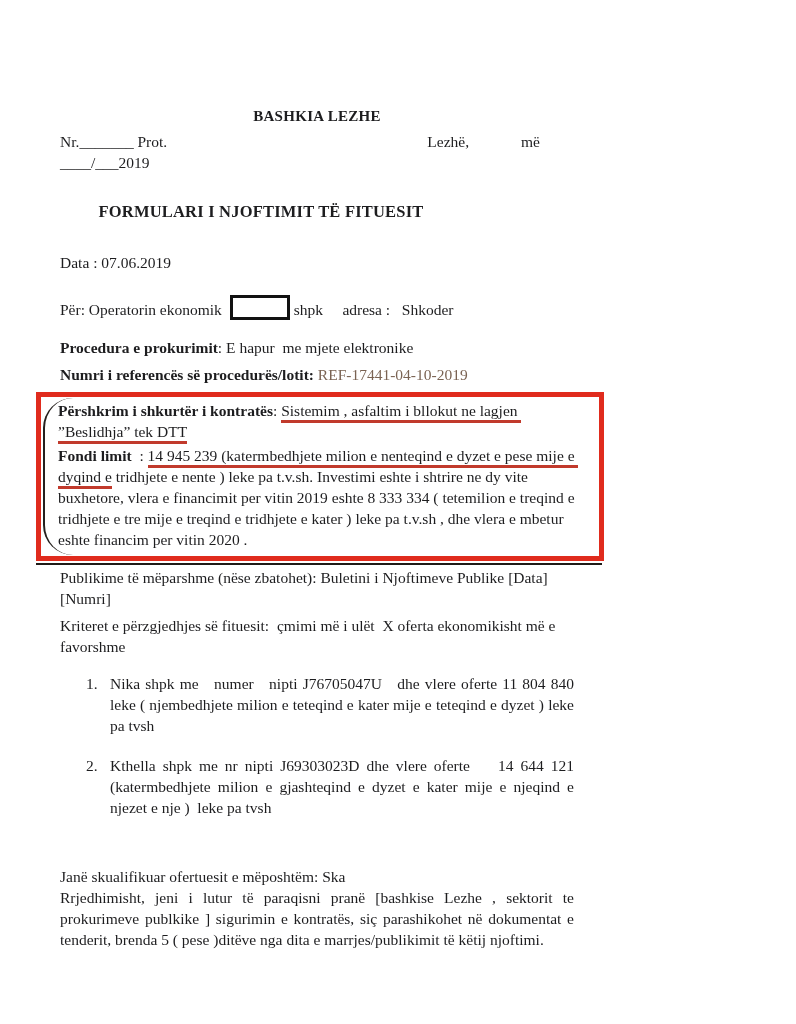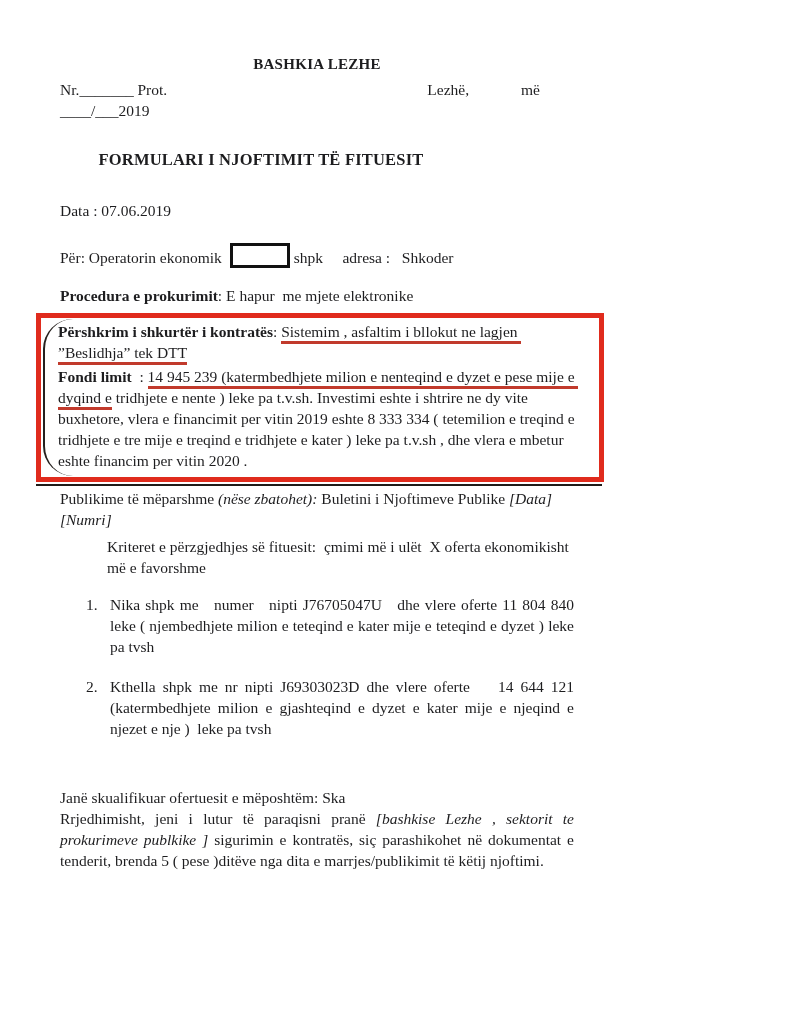--- a/index.html
+++ b/index.html
@@ -1,28 +1,28 @@
 <!DOCTYPE html>
 <html><head>
 <meta charset="utf-8">
 <style>
   html,body{margin:0;padding:0;background:#ffffff;}
   .page{
     position:relative;
     width:634px;height:1024px;
     box-sizing:border-box;
-    padding:54px 60px 0 60px;
+    padding:106px 60px 0 60px;
     background:#ffffff;
     font-family:"Liberation Serif","DejaVu Serif",serif;
     font-size:15.5px;line-height:21px;color:#1d1d1f;
     overflow:hidden;
   }
   .pre{white-space:pre-wrap;}
   .b{font-weight:bold;}
-  .i{font-style:italic;}
+  .i{}
   .center{text-align:center;}
   .org{font-weight:bold;font-size:15px;letter-spacing:.3px;}
   .proto-row{display:flex;justify-content:space-between;margin-top:4px;}
   .proto-right{display:flex;gap:52px;margin-right:34px;}
   .doc-title{
     font-weight:bold;font-size:16.5px;
     width:max-content;margin:28px auto 0 auto;
     transform:translateX(-56px);
     letter-spacing:.2px;
   }
@@ -51,21 +51,21 @@
     border-bottom:3px solid #c13a2c;
     padding-bottom:1px;
   }
   .fund-para{margin-top:3px;}
   .black-divider{
     height:2px;background:#1f1b18;
     margin:2px -28px 0 -24px;
   }
   .duration{margin-top:3px;text-align:justify;}
   .publications{margin-top:2px;}
-  .criteria{margin-top:6px;margin-left:47px;}
+  .criteria{margin-top:6px;}
   .participants-intro{margin-top:6px;}
   .bidder-list{margin:16px 0 0 0;padding:0 0 0 50px;list-style:none;counter-reset:bidder;}
   .bidder-list li{position:relative;text-align:justify;}
   .bidder-list li + li{margin-top:19px;}
   .bidder-num{position:absolute;left:-24px;top:0;}
   .disqualified{margin-top:48px;}
   .award{margin-top:42px;text-align:justify;}
   .instruction{margin-top:0;text-align:justify;}
   p{margin:0;}
 </style>
@@ -87,20 +87,21 @@
   <p class="pre">____/___2019</p>
 
   <p class="doc-title">FORMULARI I NJOFTIMIT TË FITUESIT</p>
 
   <p class="data-line pre">Data : 07.06.2019</p>
 
   <p class="recipient"><span class="pre">Për: Operatorin ekonomik </span><span class="redaction-box"></span><span class="pre">shpk</span><span class="pre">     adresa :   </span><span class="pre">Shkoder</span></p>
 
   <p class="procedure"><span class="b">Procedura e prokurimit</span><span class="pre">: E hapur  me mjete elektronike</span></p>
 
+  <p class="reference"><span class="b">Numri i referencës së procedurës/lotit:</span><span class="pre ref-value"> REF-17441-04-10-2019</span></p>
 
   <div class="contract-box">
     <div class="contract-box-inner">
       <p class="desc-para"><span class="b">Përshkrim i shkurtër i kontratës</span><span class="pre">: </span><span class="pre red-underline">Sistemim , asfaltim i bllokut ne lagjen ”Beslidhja” tek DTT</span></p>
       <p class="fund-para"><span class="b">Fondi limit</span><span class="pre">  : </span><span class="pre red-underline">14 945 239 (katermbedhjete milion e nenteqind e dyzet e pese mije e dyqind e</span><span class="pre"> tridhjete e nente ) leke pa t.v.sh. Investimi eshte i shtrire ne dy vite buxhetore, vlera e financimit per vitin 2019 eshte 8 333 334 ( tetemilion e treqind e tridhjete e tre mije e treqind e tridhjete e kater ) leke pa t.v.sh , dhe vlera e mbetur eshte financim per vitin 2020 .</span></p>
     </div>
   </div>
   <div class="black-divider"></div>
 
 

